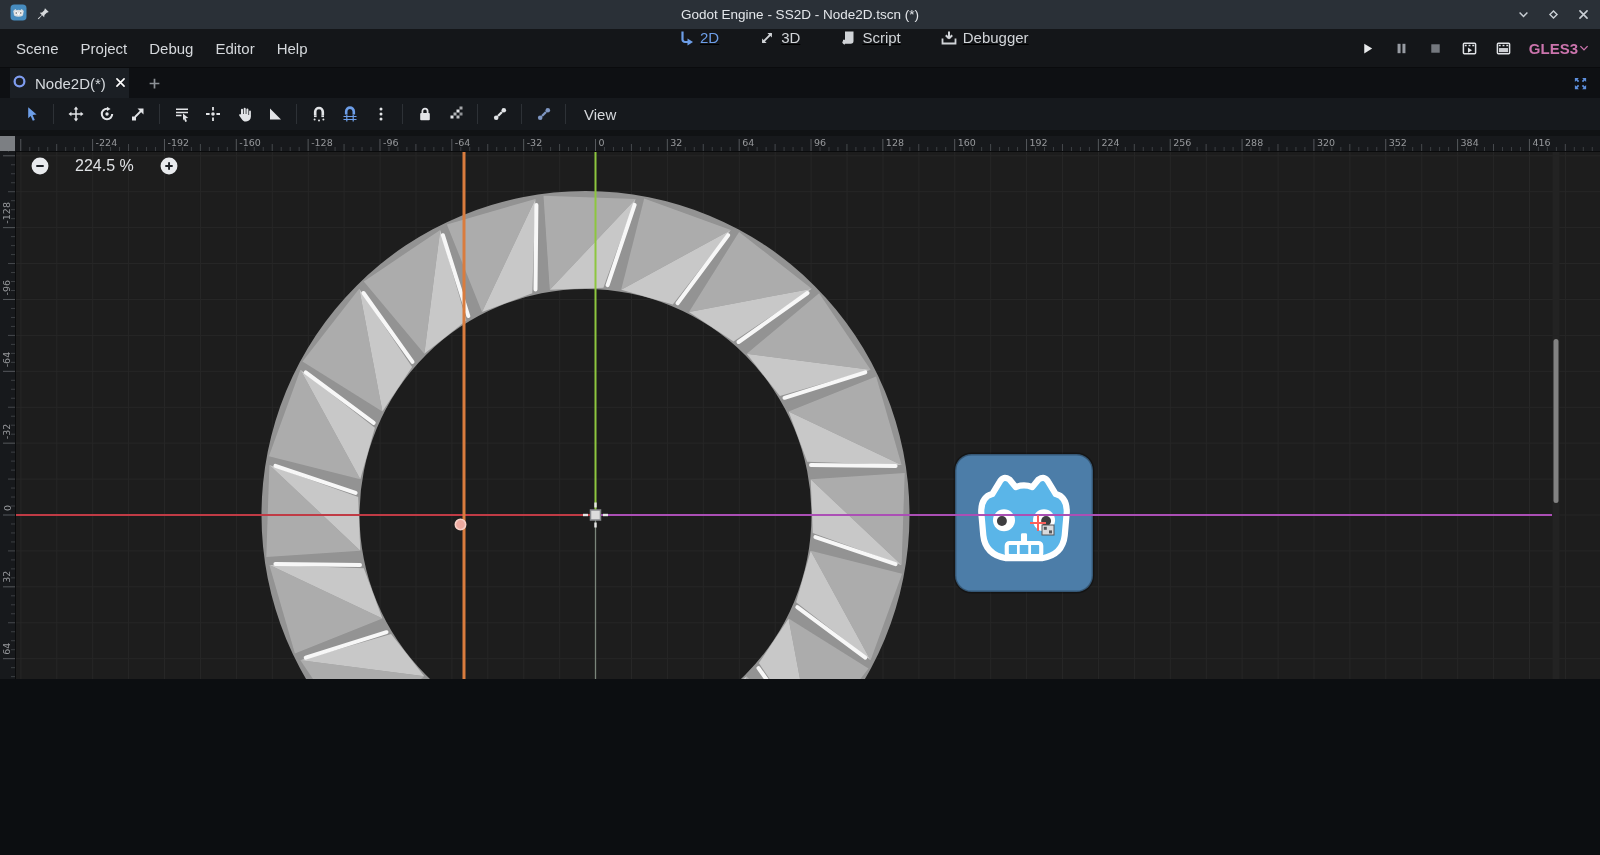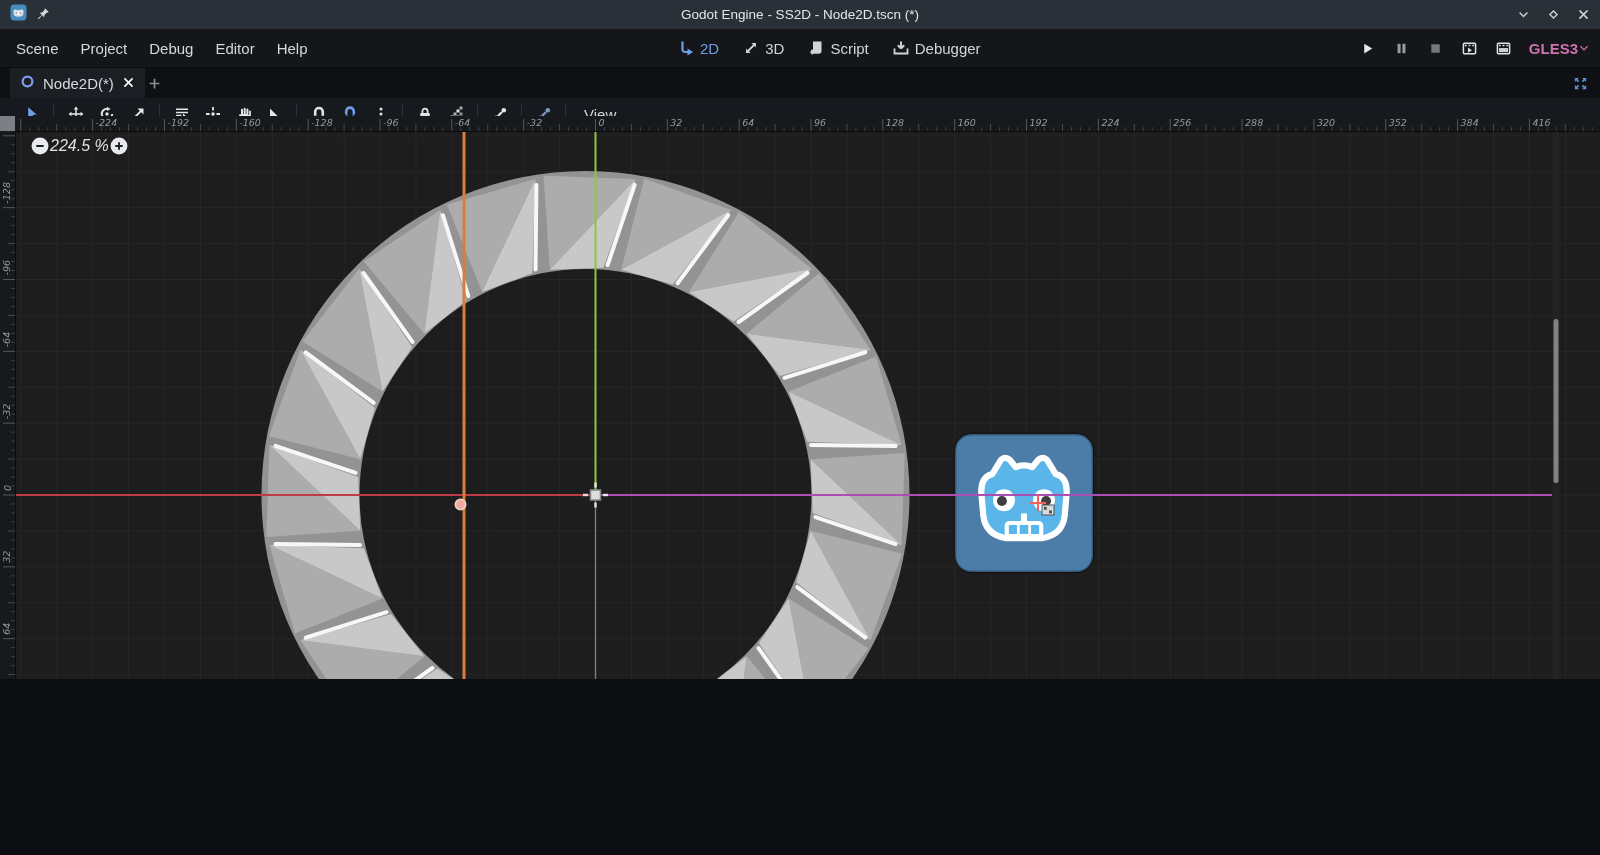--- a/index.html
+++ b/index.html
@@ -10,46 +10,46 @@
   .titlebar{position:absolute;left:0;top:0;width:100%;height:29px;background:#2a3037;border-bottom:1px solid #1a1e23;}
   .tb-left{position:absolute;left:10px;top:0;height:29px;display:flex;gap:10px;align-items:center;}
   .title{position:absolute;left:0;right:0;top:0;height:29px;display:flex;align-items:center;justify-content:center;color:#e3e6ea;font-size:13.5px;}
   .win-controls{position:absolute;right:8px;top:0;height:29px;display:flex;gap:12px;align-items:center;}
   .win-btn{width:18px;height:18px;display:flex;align-items:center;justify-content:center;}
 
   
   .menubar{position:absolute;top:29px;height:39px;width:100%;background:#141619;border-bottom:1px solid #0a0b0d;box-sizing:border-box;}
   .menus{position:absolute;left:5px;top:0;bottom:0;display:flex;align-items:center;}
   .menu-item{color:#d5d8dc;font-size:15px;padding:0 11px;height:100%;display:flex;align-items:center;cursor:default;}
-  .workspaces{position:absolute;left:678px;top:0;bottom:0;display:flex;align-items:center;gap:24px;}
+  .workspaces{position:absolute;left:678px;top:0;bottom:0;display:flex;align-items:flex-start;gap:40px;text-decoration:underline;}
   .ws-item{display:flex;align-items:center;gap:6px;font-size:15px;color:#d2d5d9;}
   .ws-item.active .ws-label{color:#6d9ee8;}
   .playbar{position:absolute;right:10px;top:0;bottom:0;display:flex;align-items:center;gap:9px;}
   .play-btn{width:25px;height:24px;display:flex;align-items:center;justify-content:center;}
   .renderer{display:flex;align-items:center;font-weight:700;font-size:15px;margin-left:4px;}
 
   
   .tabbar{position:absolute;top:68px;height:30px;width:100%;background:#0e1013;}
-  .scene-tab{position:absolute;left:10px;top:0;height:30px;background:#1b1f24;display:flex;align-items:center;gap:8px;padding:0 10px;font-size:15px;color:#d6dade;text-align:right;}
+  .scene-tab{position:absolute;left:10px;top:0;height:30px;background:#1b1f24;display:flex;align-items:center;gap:8px;padding:0 2px;font-size:15px;color:#d6dade;text-align:right;}
   .tab-add{position:absolute;left:142px;top:3px;width:24px;height:24px;display:flex;align-items:center;justify-content:center;}
   .tab-expand{position:absolute;right:8px;top:3px;width:24px;height:24px;display:flex;align-items:center;justify-content:center;}
 
   
   .toolbar{position:absolute;top:98px;height:32px;width:100%;background:#16191d;display:flex;align-items:center;padding-left:16px;box-sizing:border-box;}
   .tb-wrap{display:contents;}
   .tb-btn{width:31px;height:26px;display:flex;align-items:center;justify-content:center;border-radius:3px;}
   .tb-sep{width:1px;height:20px;background:#2d3136;margin:0 6px;}
   .view-btn{color:#d5d8dc;font-size:15px;padding:0 12px;}
 
   
-  .canvas{position:absolute;top:116px;left:0;width:1600px;height:666px;background:#1d1d1d;border-bottom:1px solid #000;font-style:italic;}
+  .canvas{position:absolute;top:136px;left:0;width:1600px;height:666px;background:#1d1d1d;border-bottom:1px solid #000;}
   .ruler-h{position:absolute;top:0;left:15px;width:1585px;height:15px;background:#17191c;border-bottom:1px solid #0a0b0c;}
   .ruler-v{position:absolute;top:15px;left:0;width:15px;height:651px;background:#17191c;border-right:1px solid #0a0b0c;}
   .ruler-corner{position:absolute;top:0;left:0;width:15px;height:15px;background:#7c7f83;}
-  .zoom-widget{position:absolute;left:31px;top:21px;display:flex;align-items:center;gap:1px;color:#e0e2e5;font-size:16px;}
+  .zoom-widget{position:absolute;left:31px;top:21px;display:flex;align-items:center;gap:26px;color:#e0e2e5;font-size:16px;}
   .zoom-btn{width:18px;height:18px;display:flex;}
 
   
   .bottombar{position:absolute;top:797px;left:0;width:1600px;height:58px;background:#0c0e11;}
   .bb-inner{position:absolute;top:0;left:0;right:0;height:33px;background:#1a1d21;display:flex;align-items:center;padding-left:13px;}
   .bb-item{display:flex;align-items:center;gap:7px;padding:0 12px;color:#ced2d7;font-size:15px;}
   .bb-dot{width:9px;height:9px;border-radius:50%;background:#e0635a;}
   .version{position:absolute;right:26px;top:0;height:33px;display:flex;align-items:center;color:#7e838a;font-size:14px;}
 </style>
 </head>

